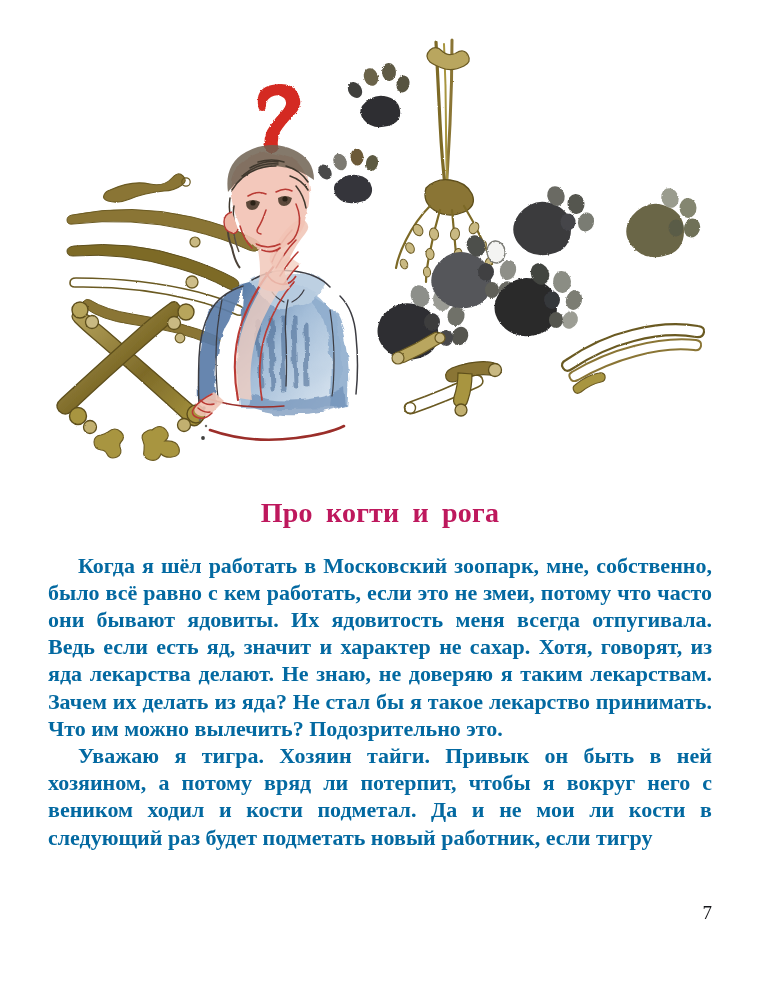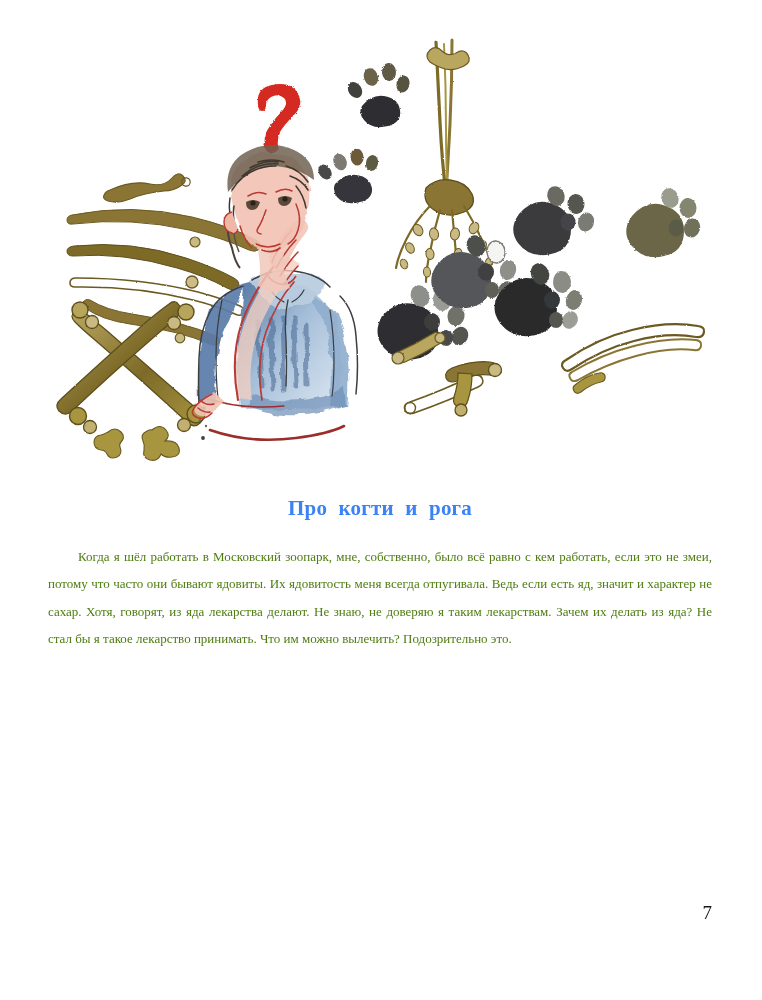--- a/index.html
+++ b/index.html
@@ -27,38 +27,39 @@
   .illustration svg { display: block; width: 762px; height: 480px; }
 
   
   .textblock {
     position: absolute;
     left: 48px;
     top: 496px;
     width: 664px;
   }
   .chapter-title {
-    font-size: 21px;
+    font-size: 28px;
     font-weight: bold;
     text-align: center;
-    color: #3b82f6;
+    color: #be185d;
     letter-spacing: 0.2px;
     word-spacing: 6px;
     margin: 0 0 22px 0;
     line-height: 1.2;
   }
   .para {
-    font-size: 13px;
+    font-size: 22px;
     line-height: 27.2px;
-    color: #4d7c0f;
+    color: #0369a1;
     text-align: justify;
     text-justify: inter-word;
     margin: 0;
     text-indent: 30px;
     hyphens: manual;
+    font-weight: bold;
   }
   .para + .para { margin-top: 0; }
   .page-number {
     position: absolute;
     left: 48px;
     top: 902px;
     width: 664px;
     text-align: right;
     font-size: 19px;
     color: #15161a;
@@ -328,17 +329,18 @@
         <path d="M566 360 q32 -22 66 -30 q36 -9 66 -4 q7 1 6 6 q-1 6 -8 5 q-28 -5 -62 4 q-32 8 -62 28 q-6 4 -9 -1 q-3 -5 3 -8z" fill="none" stroke="#6b5a22" stroke-width="2.2"></path>
         <path d="M572 372 q30 -18 62 -26 q34 -9 62 -6 q6 1 5 6 q-1 5 -7 4 q-26 -3 -58 6 q-30 8 -58 24 q-6 3 -8 -2 q-2 -4 2 -6z" fill="none" stroke="#8a7535" stroke-width="2"></path>
         <path d="M575 385 q12 -10 24 -12 q5 -1 6 3 q1 5 -4 6 q-10 2 -20 10 q-5 3 -7 -1 q-2 -4 1 -6z" fill="#a8953f" stroke="#6b5a22" stroke-width="1.2"></path>
       </g>
     </svg>
   </div>
 
   <div class="textblock">
     <h1 class="chapter-title">Про когти и рога</h1>
     <p class="para">Когда я шёл работать в Московский зоопарк, мне, собственно, было всё равно с кем работать, если это не змеи, потому что часто они бывают ядовиты. Их ядовитость меня всегда отпугивала. Ведь если есть яд, значит и характер не сахар. Хотя, говорят, из яда лекарства делают. Не знаю, не доверяю я таким лекарствам. Зачем их делать из яда? Не стал бы я такое лекарство принимать. Что им можно вылечить? Подозрительно это.</p>
+    <p class="para">Уважаю я тигра. Хозяин тайги. Привык он быть в ней хозяином, а потому вряд ли потерпит, чтобы я вокруг него с веником ходил и кости подметал. Да и не мои ли кости в следующий раз будет подметать новый работник, если тигру</p>
   </div>
 
   <div class="page-number">7</div>
 
 </div>
 
 </body></html>

